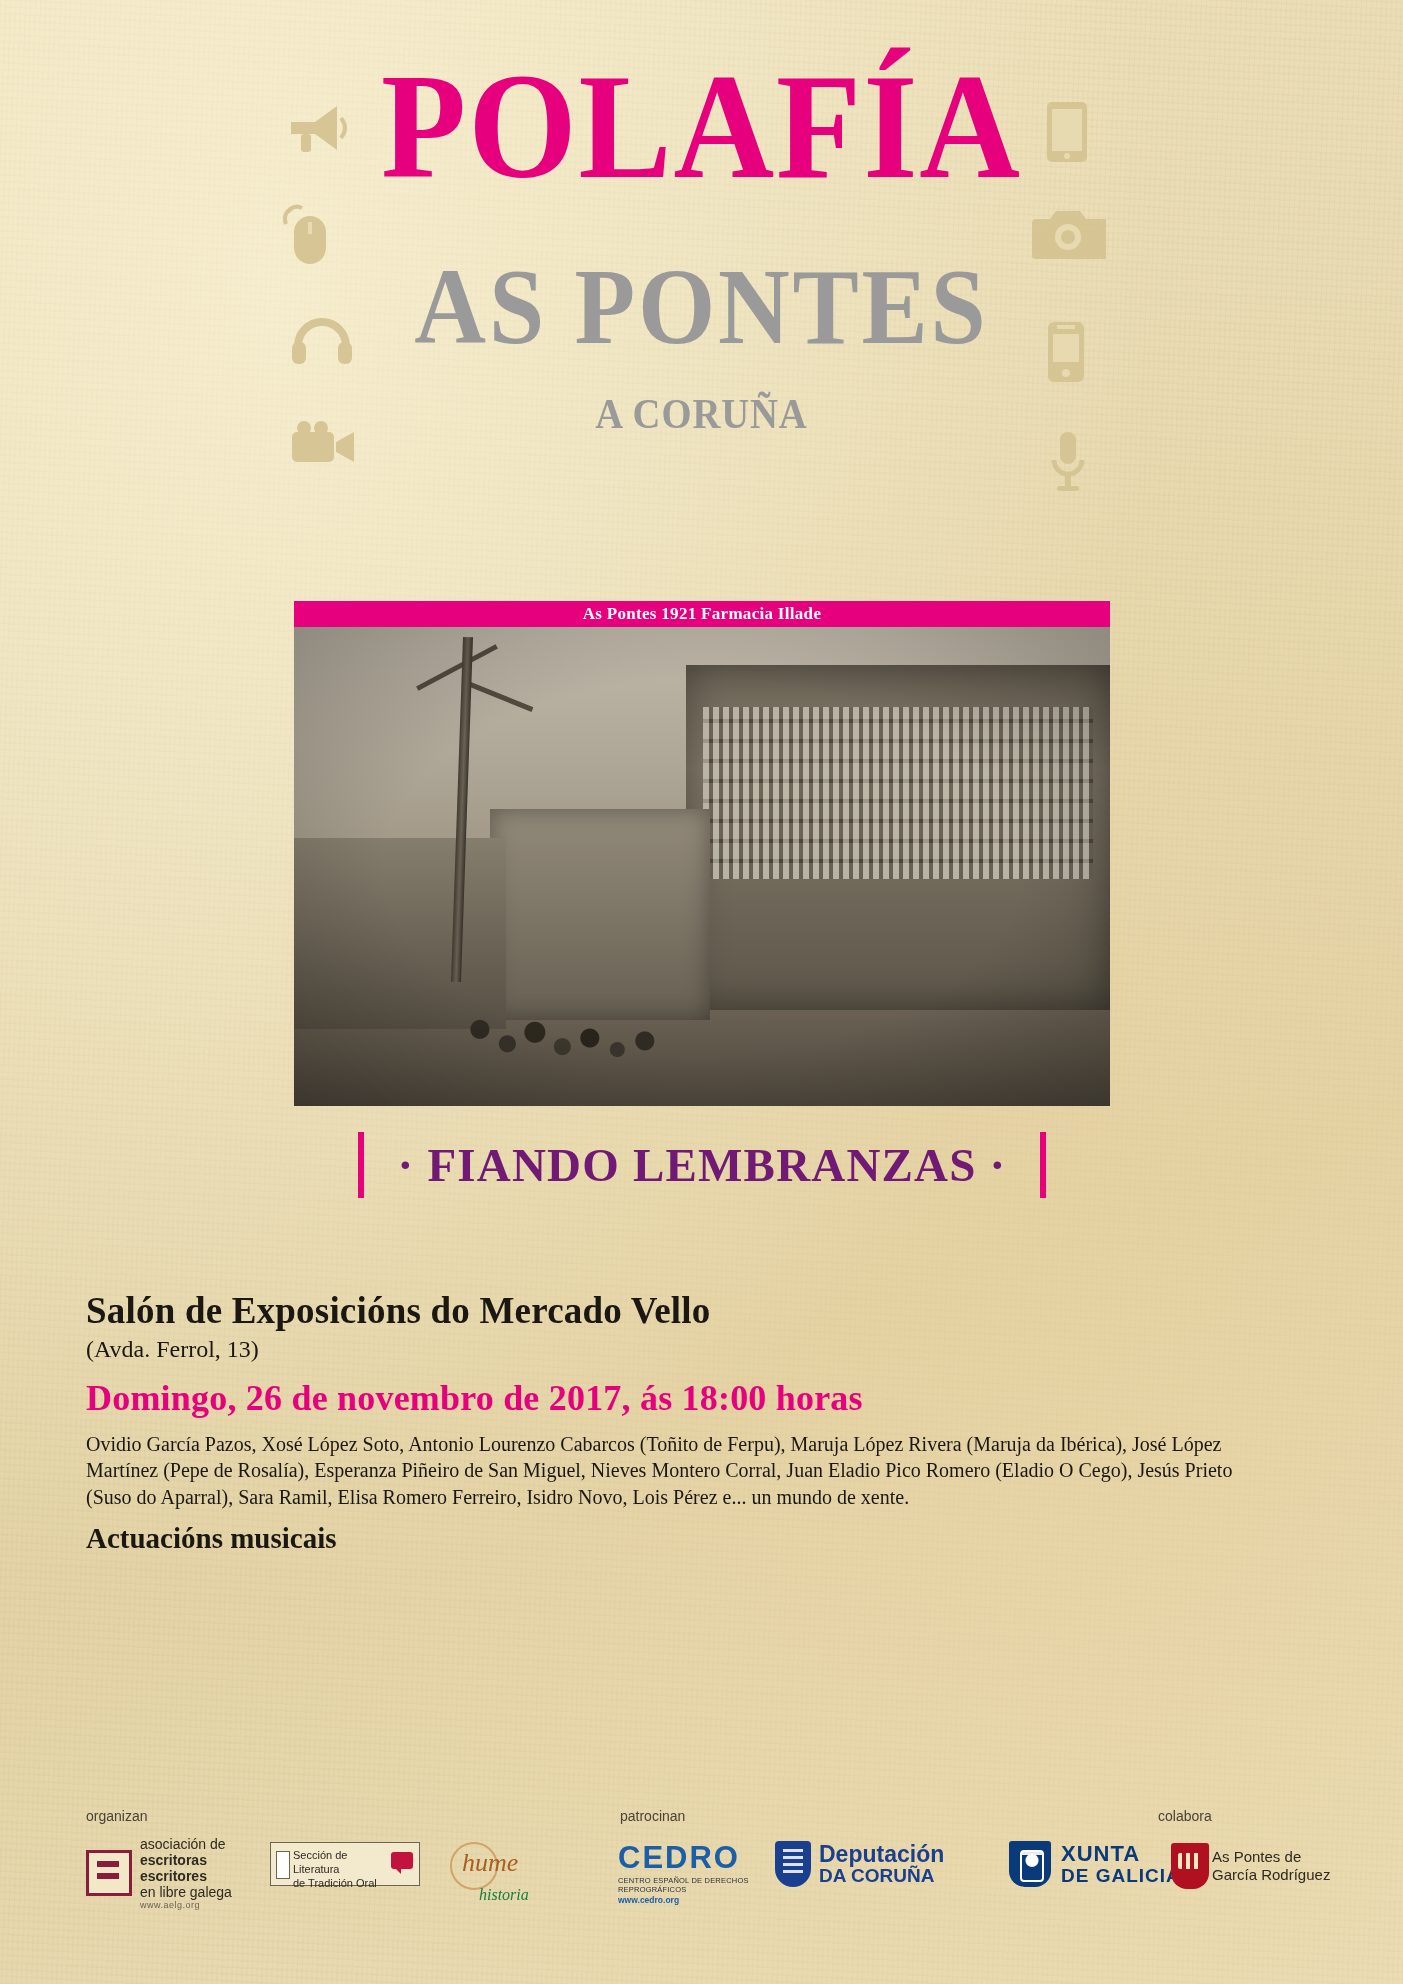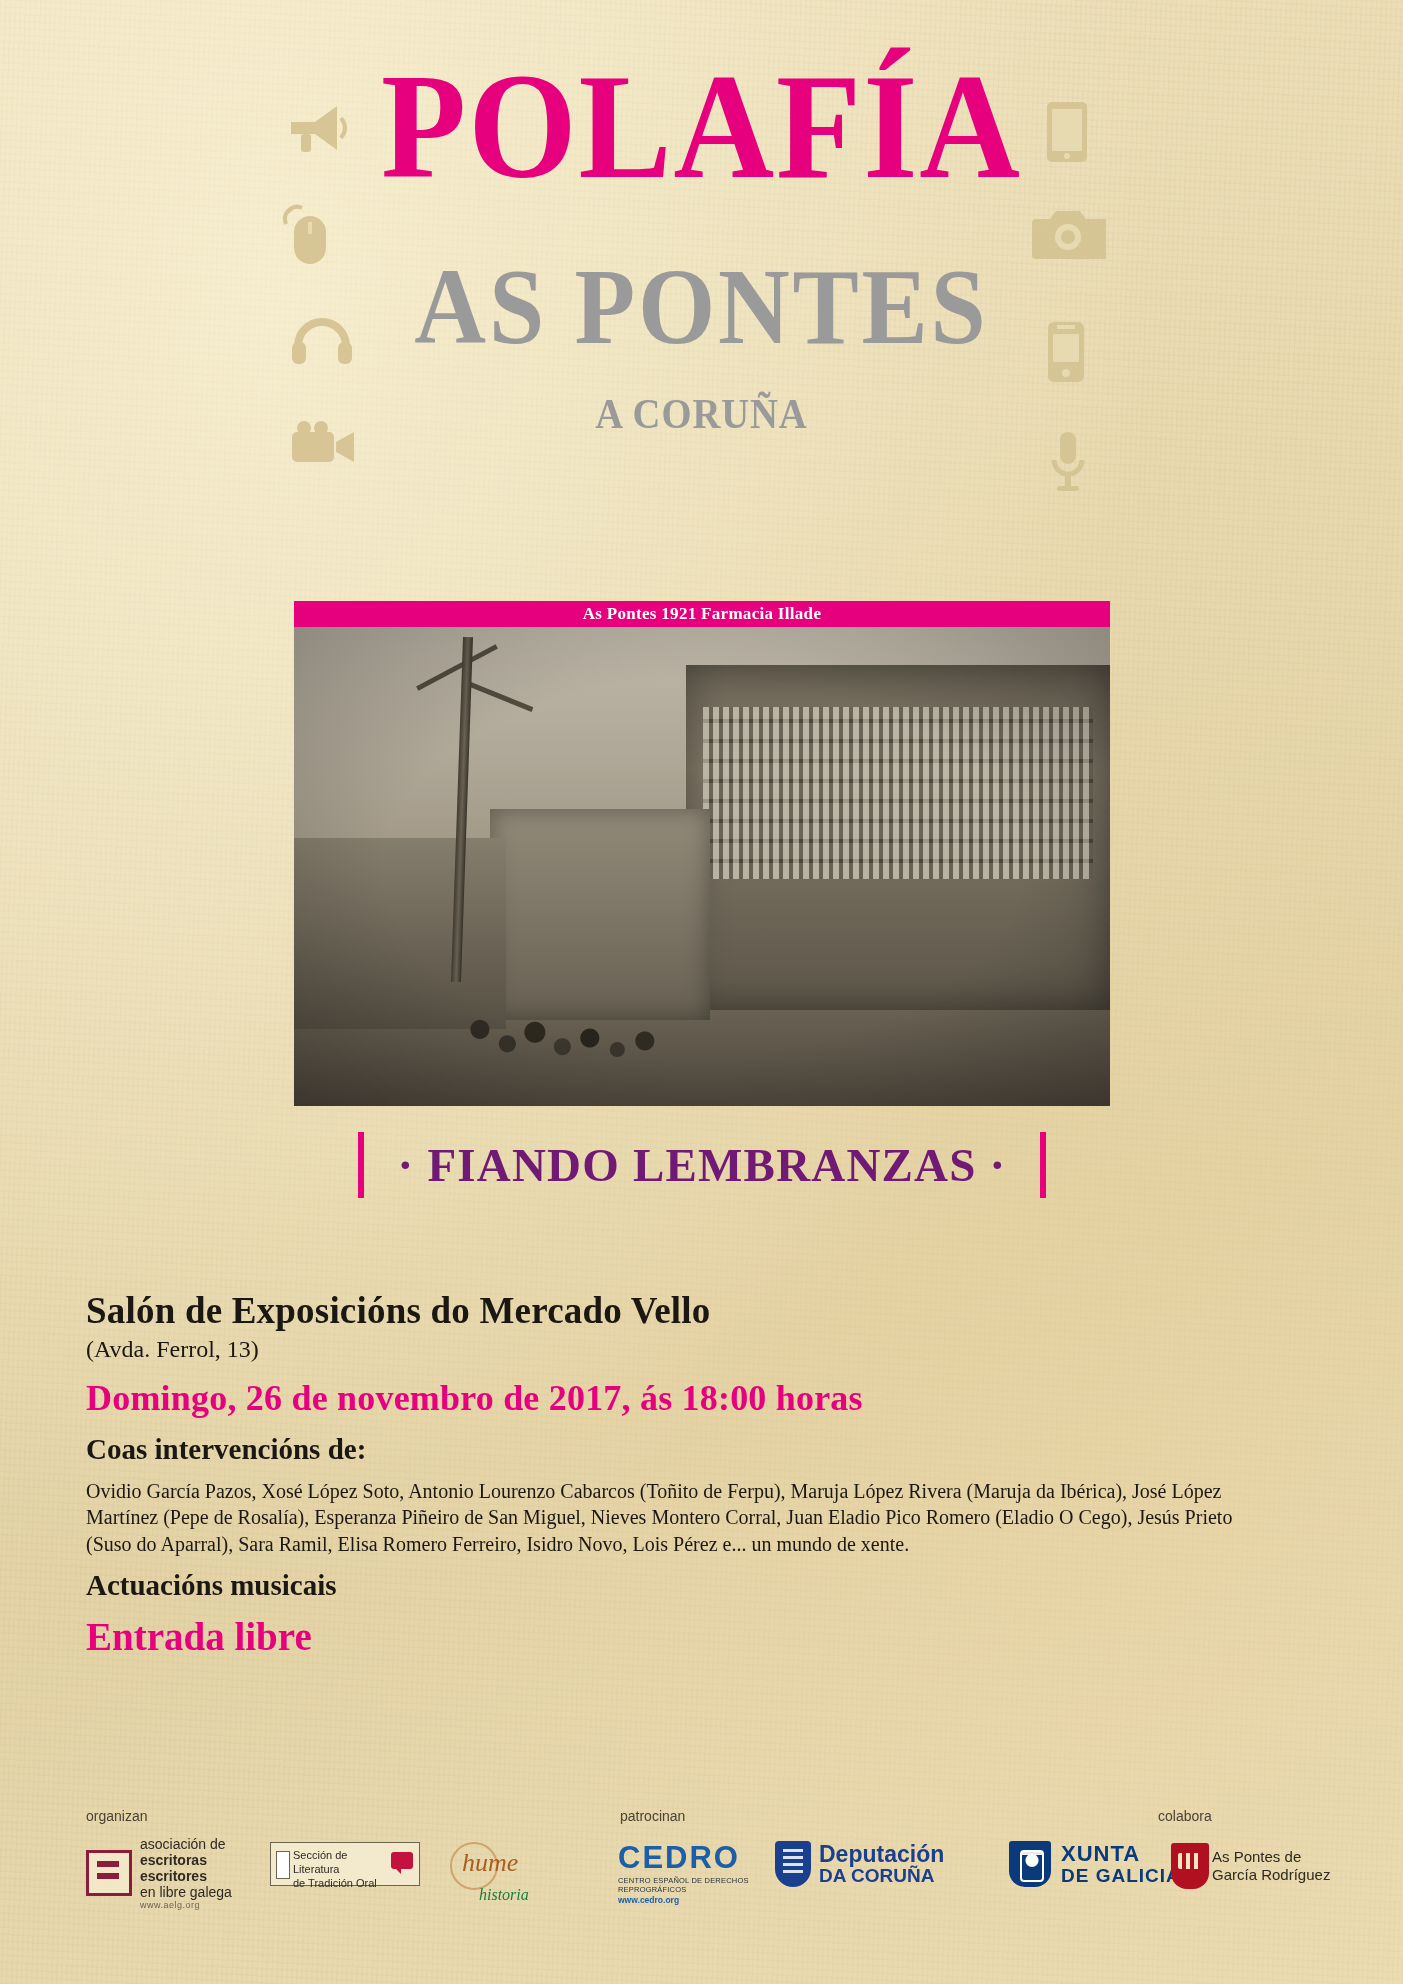--- a/index.html
+++ b/index.html
@@ -465,24 +465,22 @@
   <div class="fiando-row">
     <div class="fiando-bar"></div>
     <div class="fiando-text">· FIANDO LEMBRANZAS ·</div>
     <div class="fiando-bar"></div>
   </div>
 
   <div class="body-block">
     <div class="venue">Salón de Exposicións do Mercado Vello</div>
     <div class="address">(Avda. Ferrol, 13)</div>
     <div class="date">Domingo, 26 de novembro de 2017, ás 18:00 horas</div>
-    <div class="intro">Coas intervencións de:</div>
     <div class="names">Ovidio García Pazos, Xosé López Soto, Antonio Lourenzo Cabarcos (Toñito de Ferpu), Maruja López Rivera (Maruja da Ibérica), José López Martínez (Pepe de Rosalía), Esperanza Piñeiro de San Miguel, Nieves Montero Corral, Juan Eladio Pico Romero (Eladio O Cego), Jesús Prieto (Suso do Aparral), Sara Ramil, Elisa Romero Ferreiro, Isidro Novo, Lois Pérez e... un mundo de xente.</div>
     <div class="musical">Actuacións musicais</div>
-    <div class="free">Entrada libre</div>
   </div>
 
   <div class="footer">
 
     <div class="foot-label" style="left:86px; top:8px;">organizan</div>
     <div class="foot-label" style="left:620px; top:8px;">patrocinan</div>
     <div class="foot-label" style="left:1158px; top:8px;">colabora</div>
 
     <div class="logo-box" style="left:86px; top:36px;">
       <div class="logo-aelg-mark"></div>

